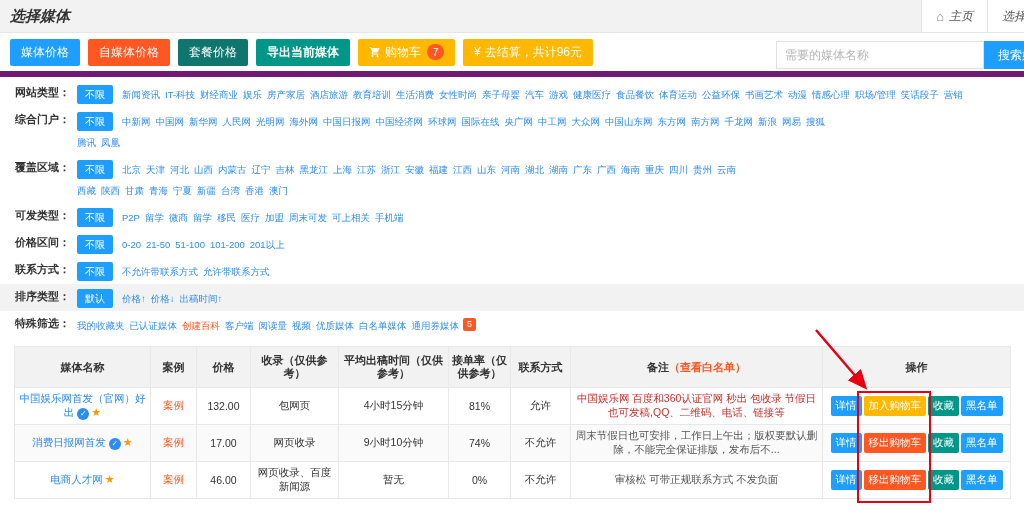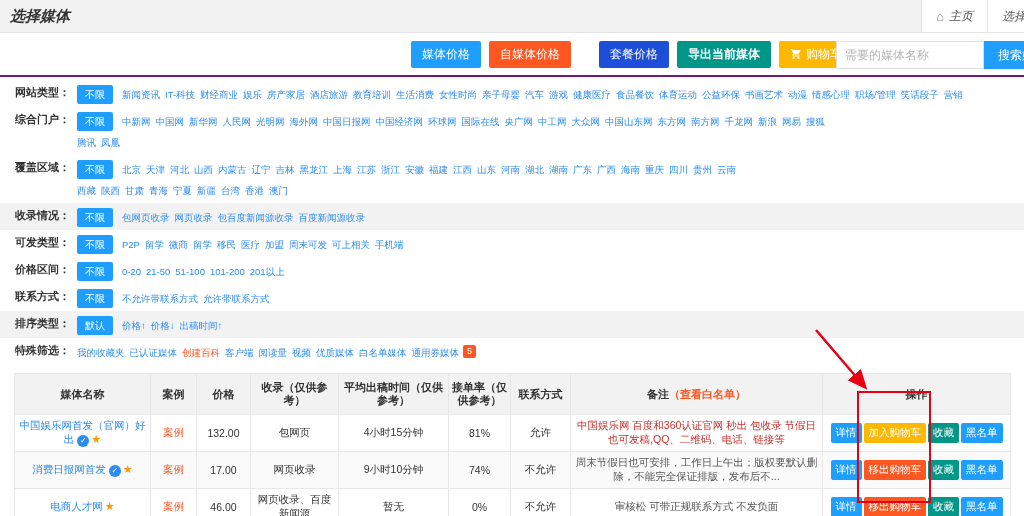--- a/index.html
+++ b/index.html
@@ -9,27 +9,27 @@
   }
   a{cursor:pointer;text-decoration:none;}
   button{font-family:inherit;}
   
   .topbar{height:32px;background:#f2f2f2;border-bottom:1px solid #e6e6e6;position:relative;display:flex;align-items:center;padding-left:10px;font-style:italic;}
   .page-title{font-size:15px;font-weight:bold;color:#333;}
   .topbar-tabs{position:absolute;right:-40px;top:0;height:32px;display:flex;}
   .tab{background:#fff;border-left:1px solid #e6e6e6;height:32px;display:flex;align-items:center;padding:0 14px;font-size:12px;color:#555;white-space:nowrap;}
   .home-ico{margin-right:5px;color:#888;font-size:13px;}
   
-  .toolbar{display:flex;align-items:center;padding:8px 10px;position:relative;border-bottom:2px solid #701a75;height:44px;box-sizing:border-box;justify-content:flex-end;}
+  .toolbar{display:flex;align-items:center;padding:8px 10px;position:relative;border-bottom:6px solid #701a75;height:44px;box-sizing:border-box;}
   #toolbar-buttons{display:flex;gap:8px;}
   .tb-btn{display:inline-flex;align-items:center;gap:4px;height:27px;padding:0 11px;border:none;border-radius:2px;color:#fff;font-size:12px;cursor:pointer;}
   .tb-badge{background:#FF5722;color:#fff;border-radius:9px;min-width:17px;height:16px;line-height:16px;font-size:11px;text-align:center;padding:0 4px;margin-left:2px;box-sizing:border-box;}
   .tb-ico{display:inline-flex;align-items:center;}
   .search-wrap{position:absolute;right:-36px;top:8px;display:flex;}
-  .search-input{width:148px;height:28px;border:1px solid #e0e0e0;padding:0 8px;font-size:12px;box-sizing:border-box;color:#333;outline:none;}
+  .search-input{width:208px;height:28px;border:1px solid #e0e0e0;padding:0 8px;font-size:12px;box-sizing:border-box;color:#333;outline:none;}
   .search-input::placeholder{color:#b5b5b5;}
   .search-btn{height:28px;background:#1E9FFF;color:#fff;border:none;padding:0 14px;font-size:12px;cursor:pointer;}
   
   .filter-panel{padding:3px 0 2px;}
   .filter-row{display:flex;padding:3px 15px;line-height:19px;}
   .filter-row.shaded{background:#f2f2f2;}
   .filter-label{font-weight:bold;min-width:62px;white-space:nowrap;font-size:11px;color:#333;}
   .filter-options{flex:1;}
   .chip{display:inline-block;background:#1E9FFF;color:#fff;border-radius:2px;padding:0 8px;margin-right:9px;font-size:10px;}
   .filter-option{color:#2d8cf0;margin-right:5px;display:inline-block;white-space:nowrap;font-size:9.5px;}
@@ -66,21 +66,21 @@
 </div>
 
 <div class="toolbar">
   <div id="toolbar-buttons">
       <button class="tb-btn" style="background: rgb(30, 159, 255);">
         <span>媒体价格</span>
       </button>
       <button class="tb-btn" style="background: rgb(255, 87, 34);">
         <span>自媒体价格</span>
       </button>
-      <button class="tb-btn" style="background: #1d4ed8; margin-left: 20px;">
+      <button class="tb-btn" style="background: #0f766e;">
         <span>套餐价格</span>
       </button>
       <button class="tb-btn" style="background: rgb(0, 150, 136); font-weight: bold;">
         <span>导出当前媒体</span>
       </button>
       <button class="tb-btn" style="background: rgb(255, 184, 0);">
         <span class="tb-ico">
           <svg width="12" height="12" viewBox="0 0 24 24">
             <path fill="#fff" d="M7 18c-1.1 0-2 .9-2 2s.9 2 2 2 2-.9 2-2-.9-2-2-2zM1 2v2h2l3.6 7.6-1.4 2.5c-.2.4-.2.8-.2 1 0 1.1.9 2 2 2h12v-2H7.4c-.1 0-.2-.1-.2-.2v-.1l.9-1.8h7.4c.8 0 1.4-.4 1.7-1l3.6-6.5c.1-.2.2-.4.2-.5 0-.6-.4-1-1-1H5.2L4.3 2H1zm16 16c-1.1 0-2 .9-2 2s.9 2 2 2 2-.9 2-2-.9-2-2-2z"></path>
           </svg>
@@ -104,24 +104,20 @@
       <span class="filter-label">网站类型：</span>
       <div class="filter-options"><a class="chip">不限</a><a class="filter-option">新闻资讯</a><a class="filter-option">IT-科技</a><a class="filter-option">财经商业</a><a class="filter-option">娱乐</a><a class="filter-option">房产家居</a><a class="filter-option">酒店旅游</a><a class="filter-option">教育培训</a><a class="filter-option">生活消费</a><a class="filter-option">女性时尚</a><a class="filter-option">亲子母婴</a><a class="filter-option">汽车</a><a class="filter-option">游戏</a><a class="filter-option">健康医疗</a><a class="filter-option">食品餐饮</a><a class="filter-option">体育运动</a><a class="filter-option">公益环保</a><a class="filter-option">书画艺术</a><a class="filter-option">动漫</a><a class="filter-option">情感心理</a><a class="filter-option">职场/管理</a><a class="filter-option">笑话段子</a><a class="filter-option">营销</a></div>
     </div>
     <div class="filter-row">
       <span class="filter-label">综合门户：</span>
       <div class="filter-options"><a class="chip">不限</a><a class="filter-option">中新网</a><a class="filter-option">中国网</a><a class="filter-option">新华网</a><a class="filter-option">人民网</a><a class="filter-option">光明网</a><a class="filter-option">海外网</a><a class="filter-option">中国日报网</a><a class="filter-option">中国经济网</a><a class="filter-option">环球网</a><a class="filter-option">国际在线</a><a class="filter-option">央广网</a><a class="filter-option">中工网</a><a class="filter-option">大众网</a><a class="filter-option">中国山东网</a><a class="filter-option">东方网</a><a class="filter-option">南方网</a><a class="filter-option">千龙网</a><a class="filter-option">新浪</a><a class="filter-option">网易</a><a class="filter-option">搜狐</a><br><a class="filter-option">腾讯</a><a class="filter-option">凤凰</a></div>
     </div>
     <div class="filter-row">
       <span class="filter-label">覆盖区域：</span>
       <div class="filter-options"><a class="chip">不限</a><a class="filter-option">北京</a><a class="filter-option">天津</a><a class="filter-option">河北</a><a class="filter-option">山西</a><a class="filter-option">内蒙古</a><a class="filter-option">辽宁</a><a class="filter-option">吉林</a><a class="filter-option">黑龙江</a><a class="filter-option">上海</a><a class="filter-option">江苏</a><a class="filter-option">浙江</a><a class="filter-option">安徽</a><a class="filter-option">福建</a><a class="filter-option">江西</a><a class="filter-option">山东</a><a class="filter-option">河南</a><a class="filter-option">湖北</a><a class="filter-option">湖南</a><a class="filter-option">广东</a><a class="filter-option">广西</a><a class="filter-option">海南</a><a class="filter-option">重庆</a><a class="filter-option">四川</a><a class="filter-option">贵州</a><a class="filter-option">云南</a><br><a class="filter-option">西藏</a><a class="filter-option">陕西</a><a class="filter-option">甘肃</a><a class="filter-option">青海</a><a class="filter-option">宁夏</a><a class="filter-option">新疆</a><a class="filter-option">台湾</a><a class="filter-option">香港</a><a class="filter-option">澳门</a></div>
-    </div>
-    <div class="filter-row shaded">
-      <span class="filter-label">收录情况：</span>
-      <div class="filter-options"><a class="chip">不限</a><a class="filter-option">包网页收录</a><a class="filter-option">网页收录</a><a class="filter-option">包百度新闻源收录</a><a class="filter-option">百度新闻源收录</a></div>
     </div>
     <div class="filter-row">
       <span class="filter-label">可发类型：</span>
       <div class="filter-options"><a class="chip">不限</a><a class="filter-option">P2P</a><a class="filter-option">留学</a><a class="filter-option">微商</a><a class="filter-option">留学</a><a class="filter-option">移民</a><a class="filter-option">医疗</a><a class="filter-option">加盟</a><a class="filter-option">周末可发</a><a class="filter-option">可上相关</a><a class="filter-option">手机端</a></div>
     </div>
     <div class="filter-row">
       <span class="filter-label">价格区间：</span>
       <div class="filter-options"><a class="chip">不限</a><a class="filter-option">0-20</a><a class="filter-option">21-50</a><a class="filter-option">51-100</a><a class="filter-option">101-200</a><a class="filter-option">201以上</a></div>
     </div>
     <div class="filter-row">

